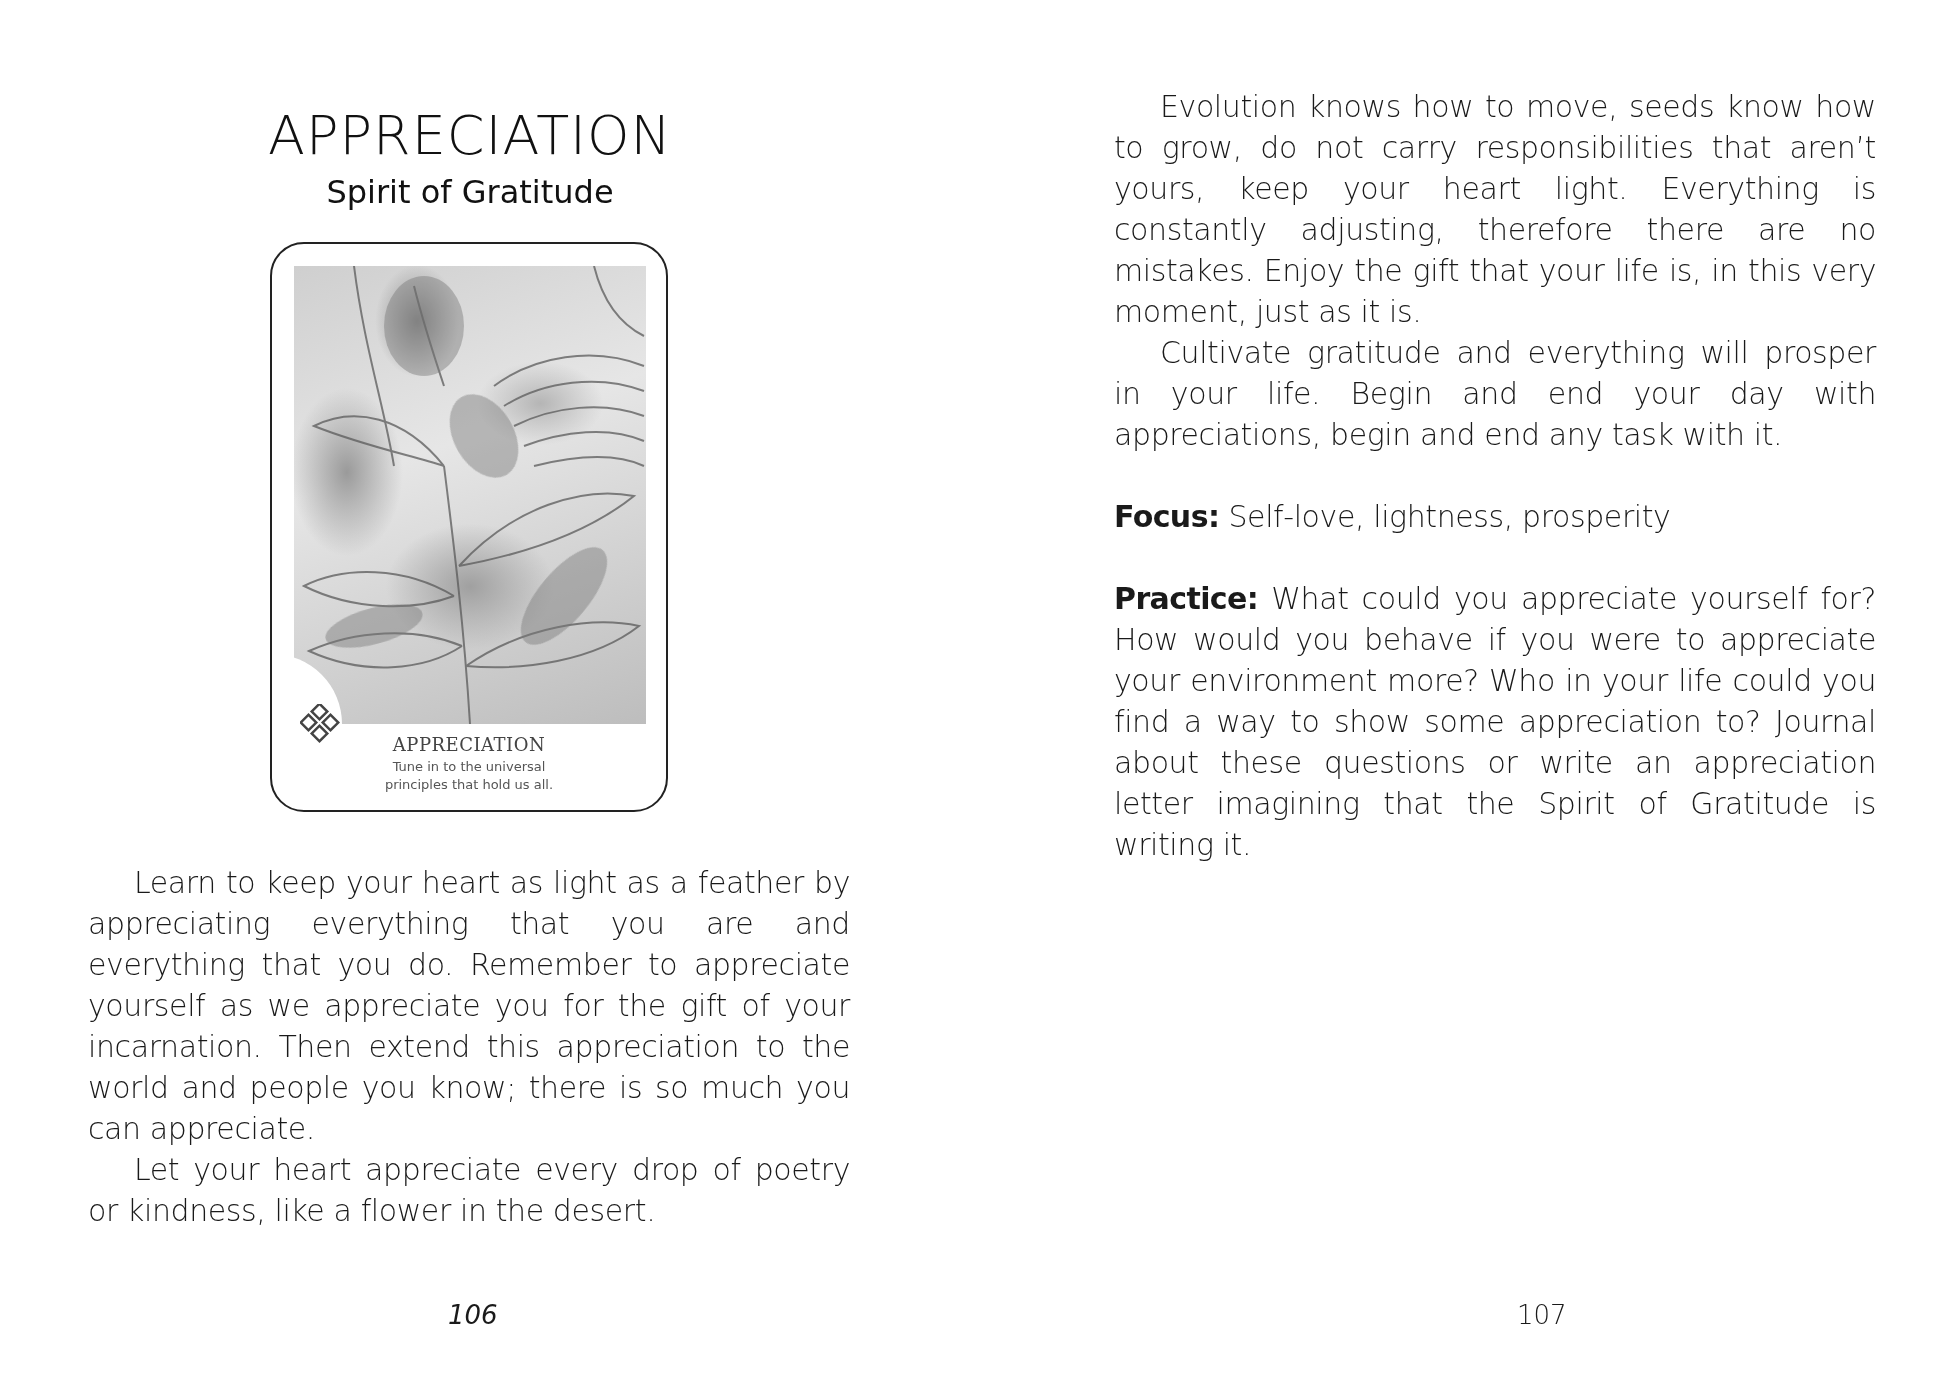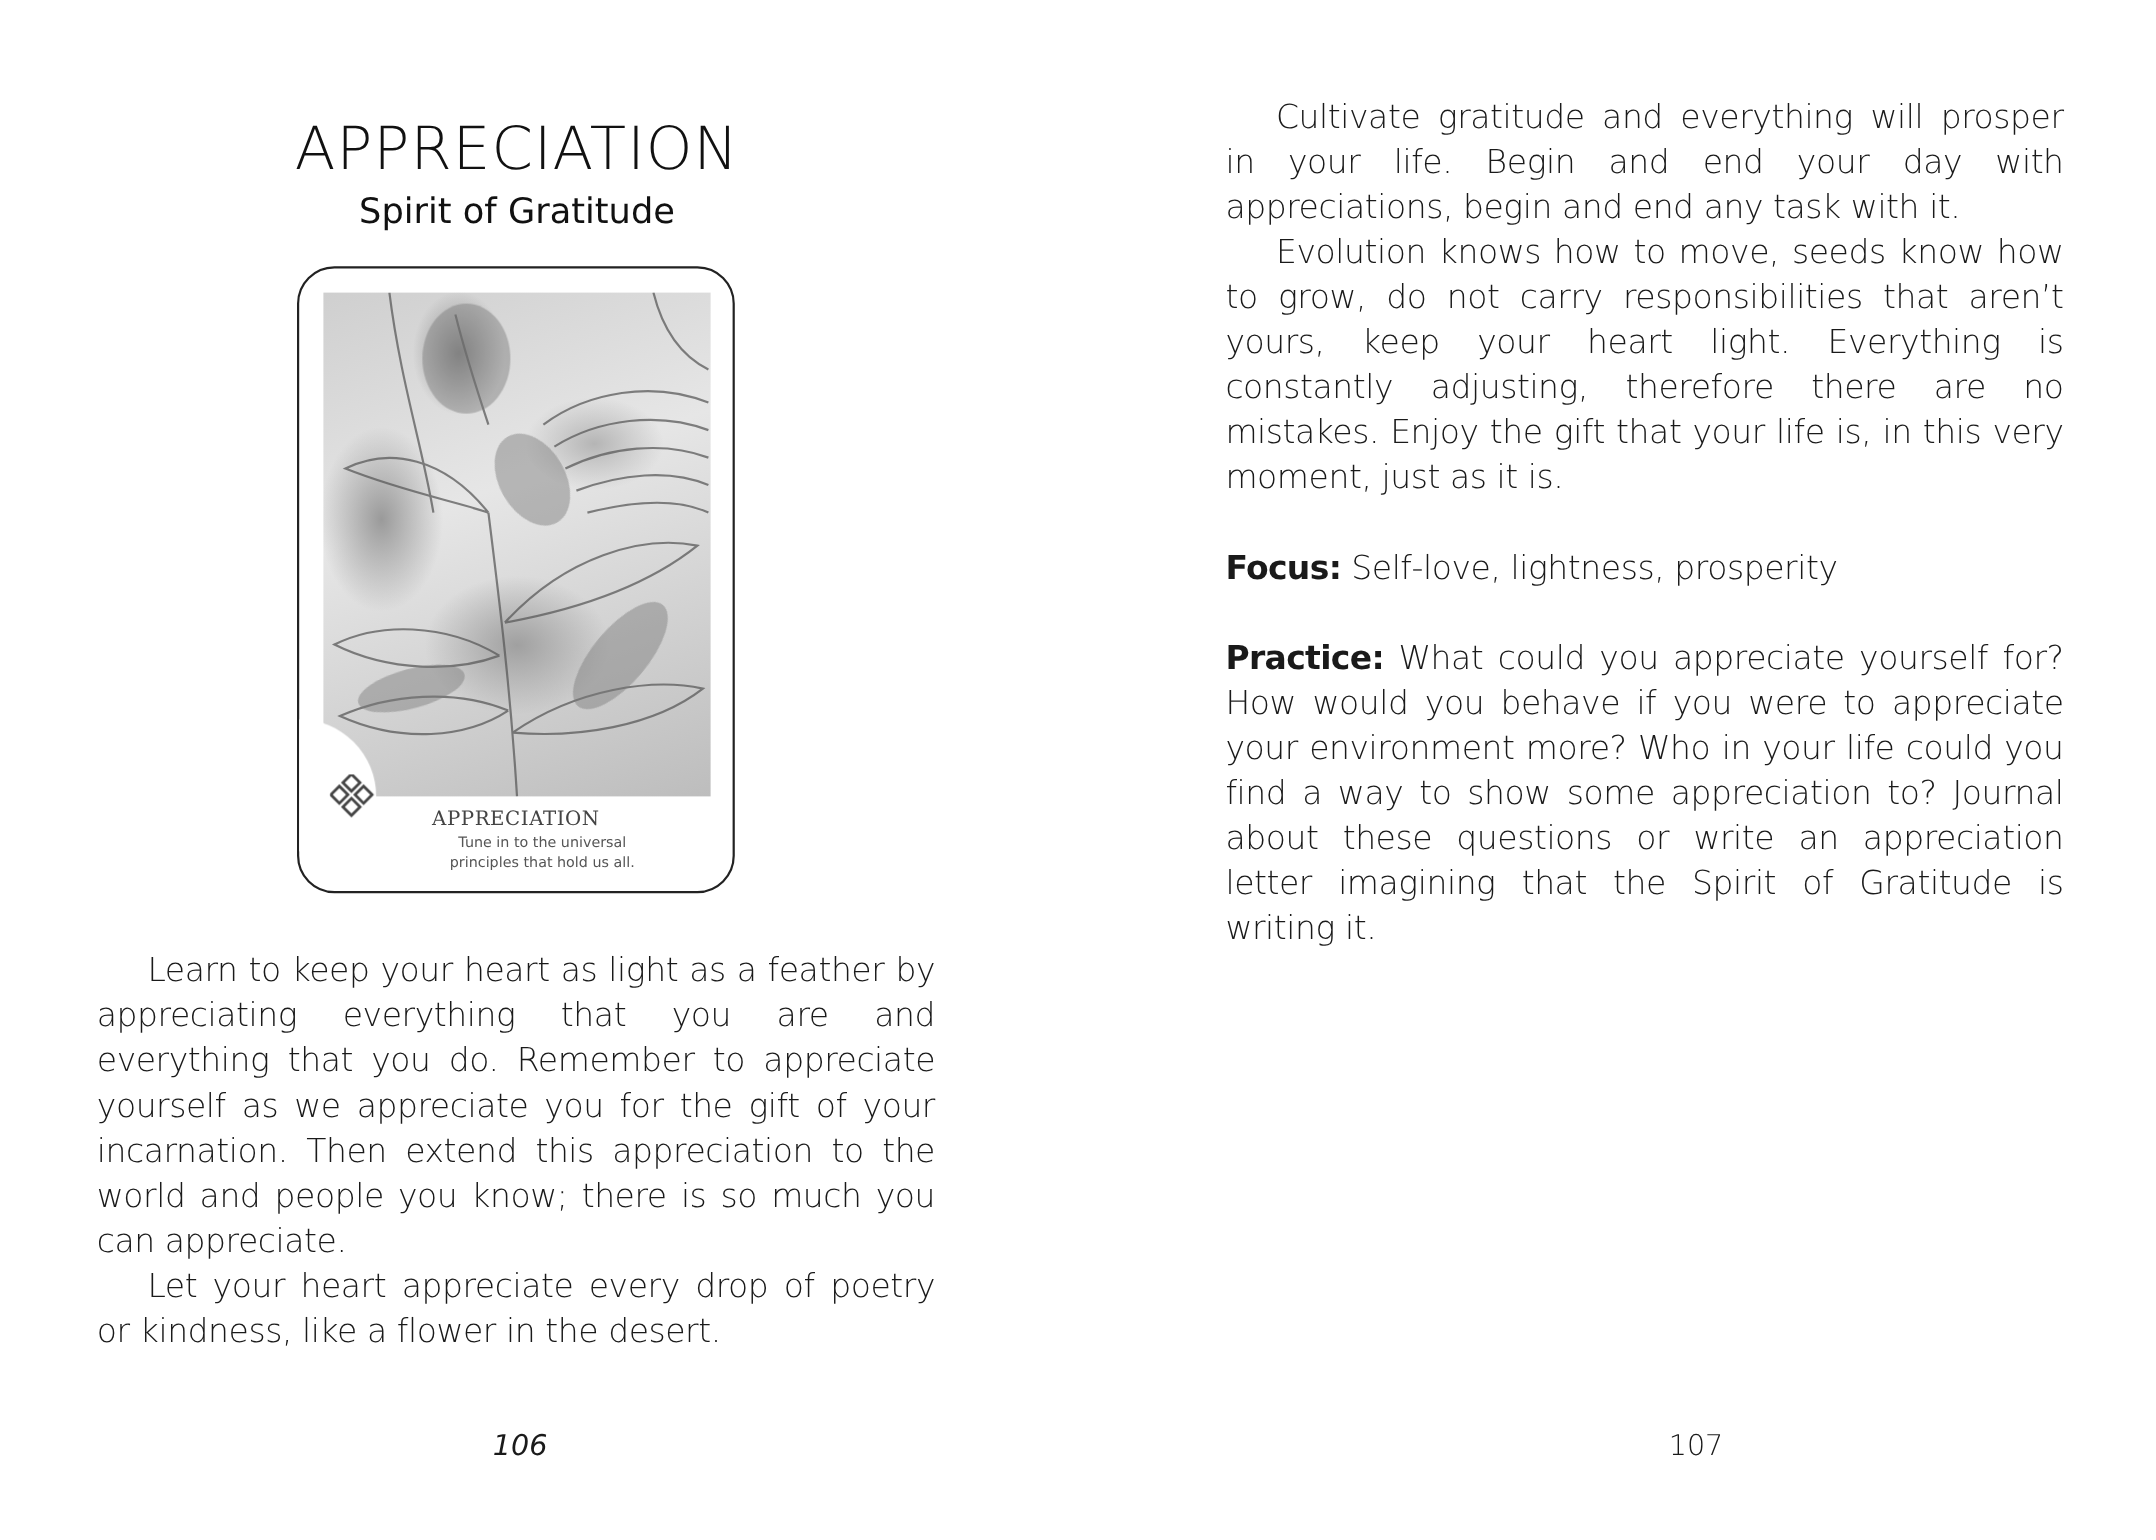--- a/index.html
+++ b/index.html
@@ -104,21 +104,20 @@
     }
     .card-tagline {
       position: absolute;
       left: 0;
       width: 100%;
       top: 514px;
       text-align: center;
       font-size: 13px;
       line-height: 18px;
       color: #555;
-      padding-left: 24px;
     }
 
     .body-text {
       position: absolute;
       font-size: 30px;
       line-height: 41px;
       color: #1a1a1a;
       text-align: justify;
       font-weight: 300;
       letter-spacing: -0.4px;
@@ -208,19 +207,19 @@
   </div>
 
   <div class="page-number pn-left">106</div>
 </div>
 
 <div class="page page-right">
   <div class="page-number pn-right" style="left:491px">107</div>
 </div>
 
 <div class="body-text right-body">
+  <p class="indent">Evolution knows how to move, seeds know how to grow, do not carry responsibilities that aren’t yours, keep your heart light. Everything is constantly adjusting, therefore there are no mistakes. Enjoy the gift that your life is, in this very moment, just as it is.</p>
   <p class="indent">Cultivate gratitude and everything will prosper in your life. Begin and end your day with appreciations, begin and end any task with it.</p>
-  <p class="indent">Evolution knows how to move, seeds know how to grow, do not carry responsibilities that aren’t yours, keep your heart light. Everything is constantly adjusting, therefore there are no mistakes. Enjoy the gift that your life is, in this very moment, just as it is.</p>
   <div class="gap"></div>
   <p><span class="label">Focus:</span><span> Self-love, lightness, prosperity</span></p>
   <div class="gap"></div>
   <p><span class="label">Practice:</span><span> What could you appreciate yourself for? How would you behave if you were to appreciate your environment more? Who in your life could you find a way to show some appreciation to? Journal about these questions or write an appreciation letter imagining that the Spirit of Gratitude is writing it.</span></p>
 </div>
 
 </body></html>

